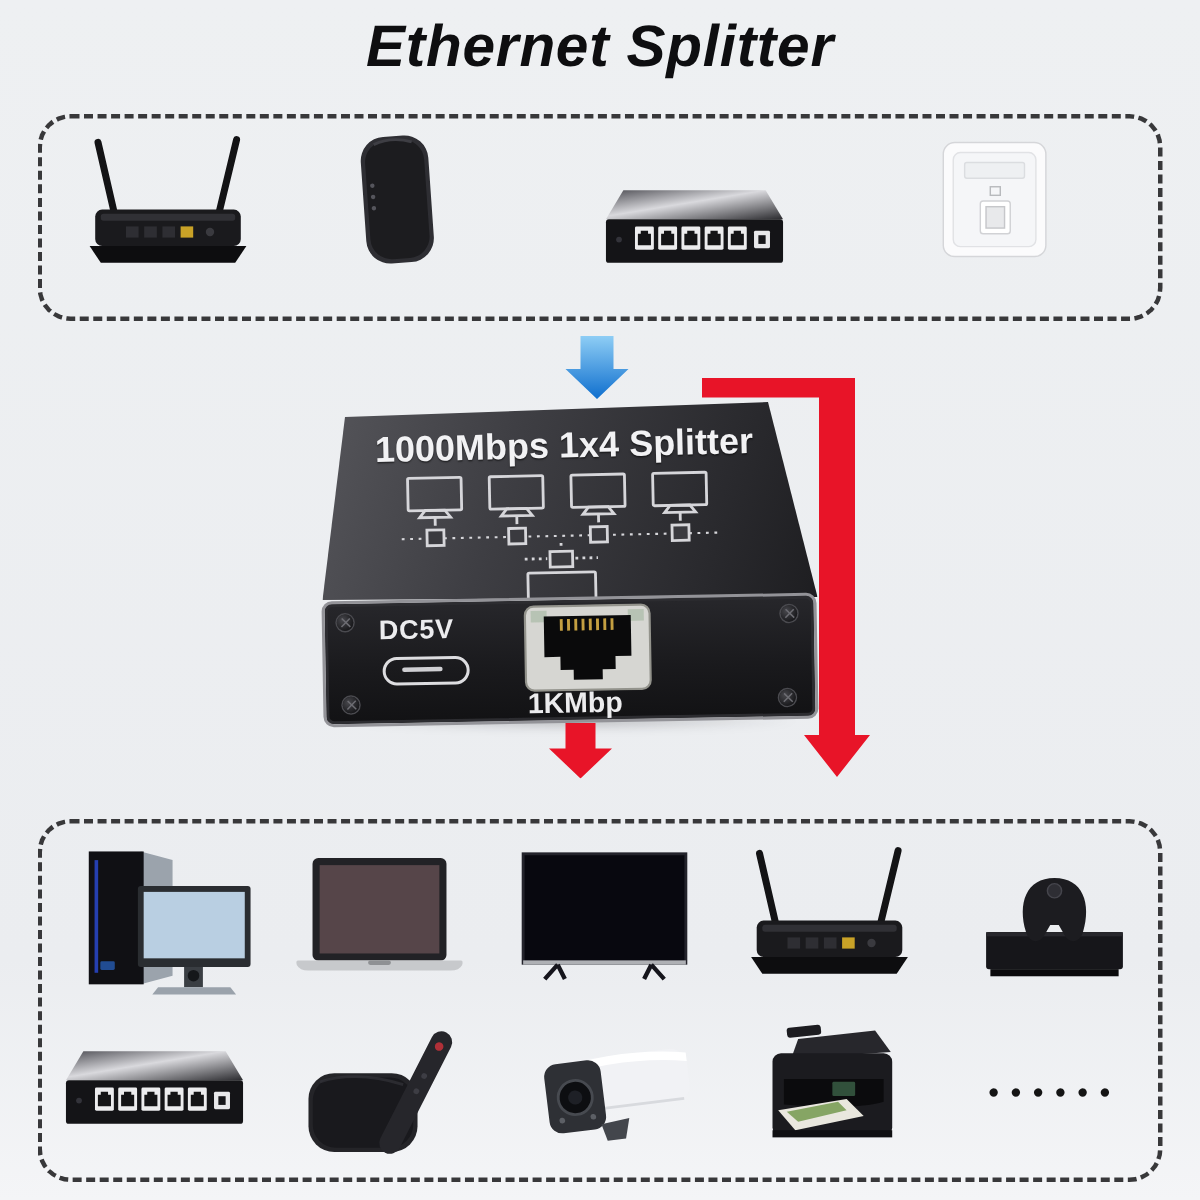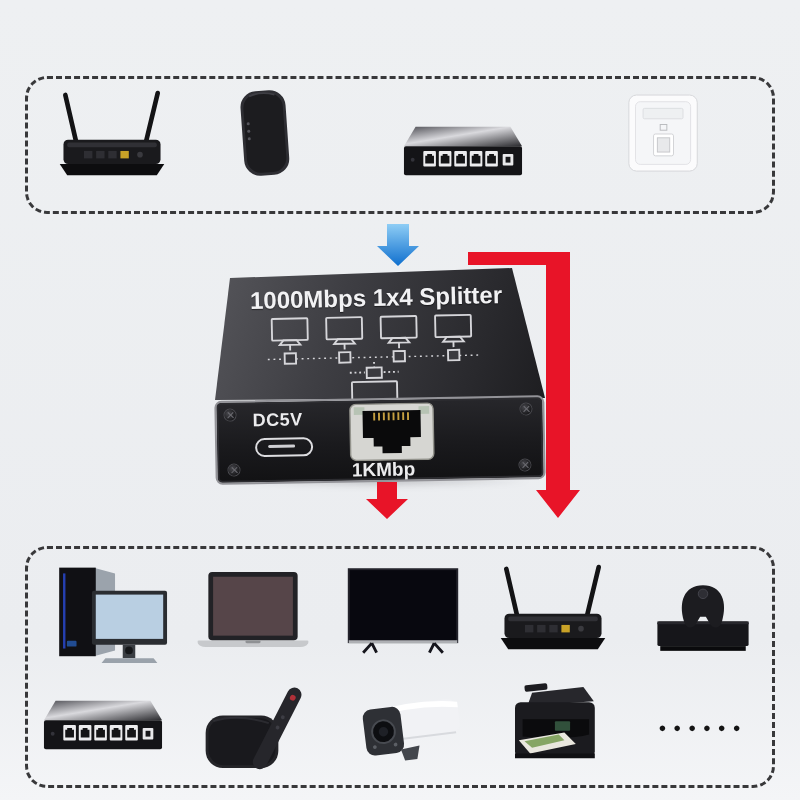--- a/index.html
+++ b/index.html
@@ -61,20 +61,21 @@
   .usbc::before{content:"";position:absolute;left:11px;top:4.5px;width:27px;height:3px;background:#cfcfd3;border-radius:2px;}
   .rj45{position:absolute;left:132px;top:3px;}
   .port-label{position:absolute;left:104px;top:59px;width:124px;text-align:center;
     font-size:19px;font-weight:700;color:#ececee;}
 </style>
 </head>
 <body>
 
 <div class="stage">
 
+  <h1 class="title">Ethernet Splitter</h1>
 
   <div class="dash-box top-box">
     <div class="dev" style="left:28px;top:10px;">
         <svg viewBox="0 0 120 100" width="112" height="94">
           <path d="M22,58 L10,6" stroke="#131315" stroke-width="5" stroke-linecap="round" fill="none"></path>
           <path d="M96,58 L109,4" stroke="#131315" stroke-width="5" stroke-linecap="round" fill="none"></path>
           <rect x="8" y="54" width="104" height="26" rx="5" fill="#1a1a1d"></rect>
           <rect x="12" y="57" width="96" height="5" rx="2" fill="#303035"></rect>
           <polygon points="4,80 116,80 108,92 12,92" fill="#0d0d0f"></polygon>
           <rect x="30" y="66" width="9" height="8" fill="#2e2e33"></rect>

